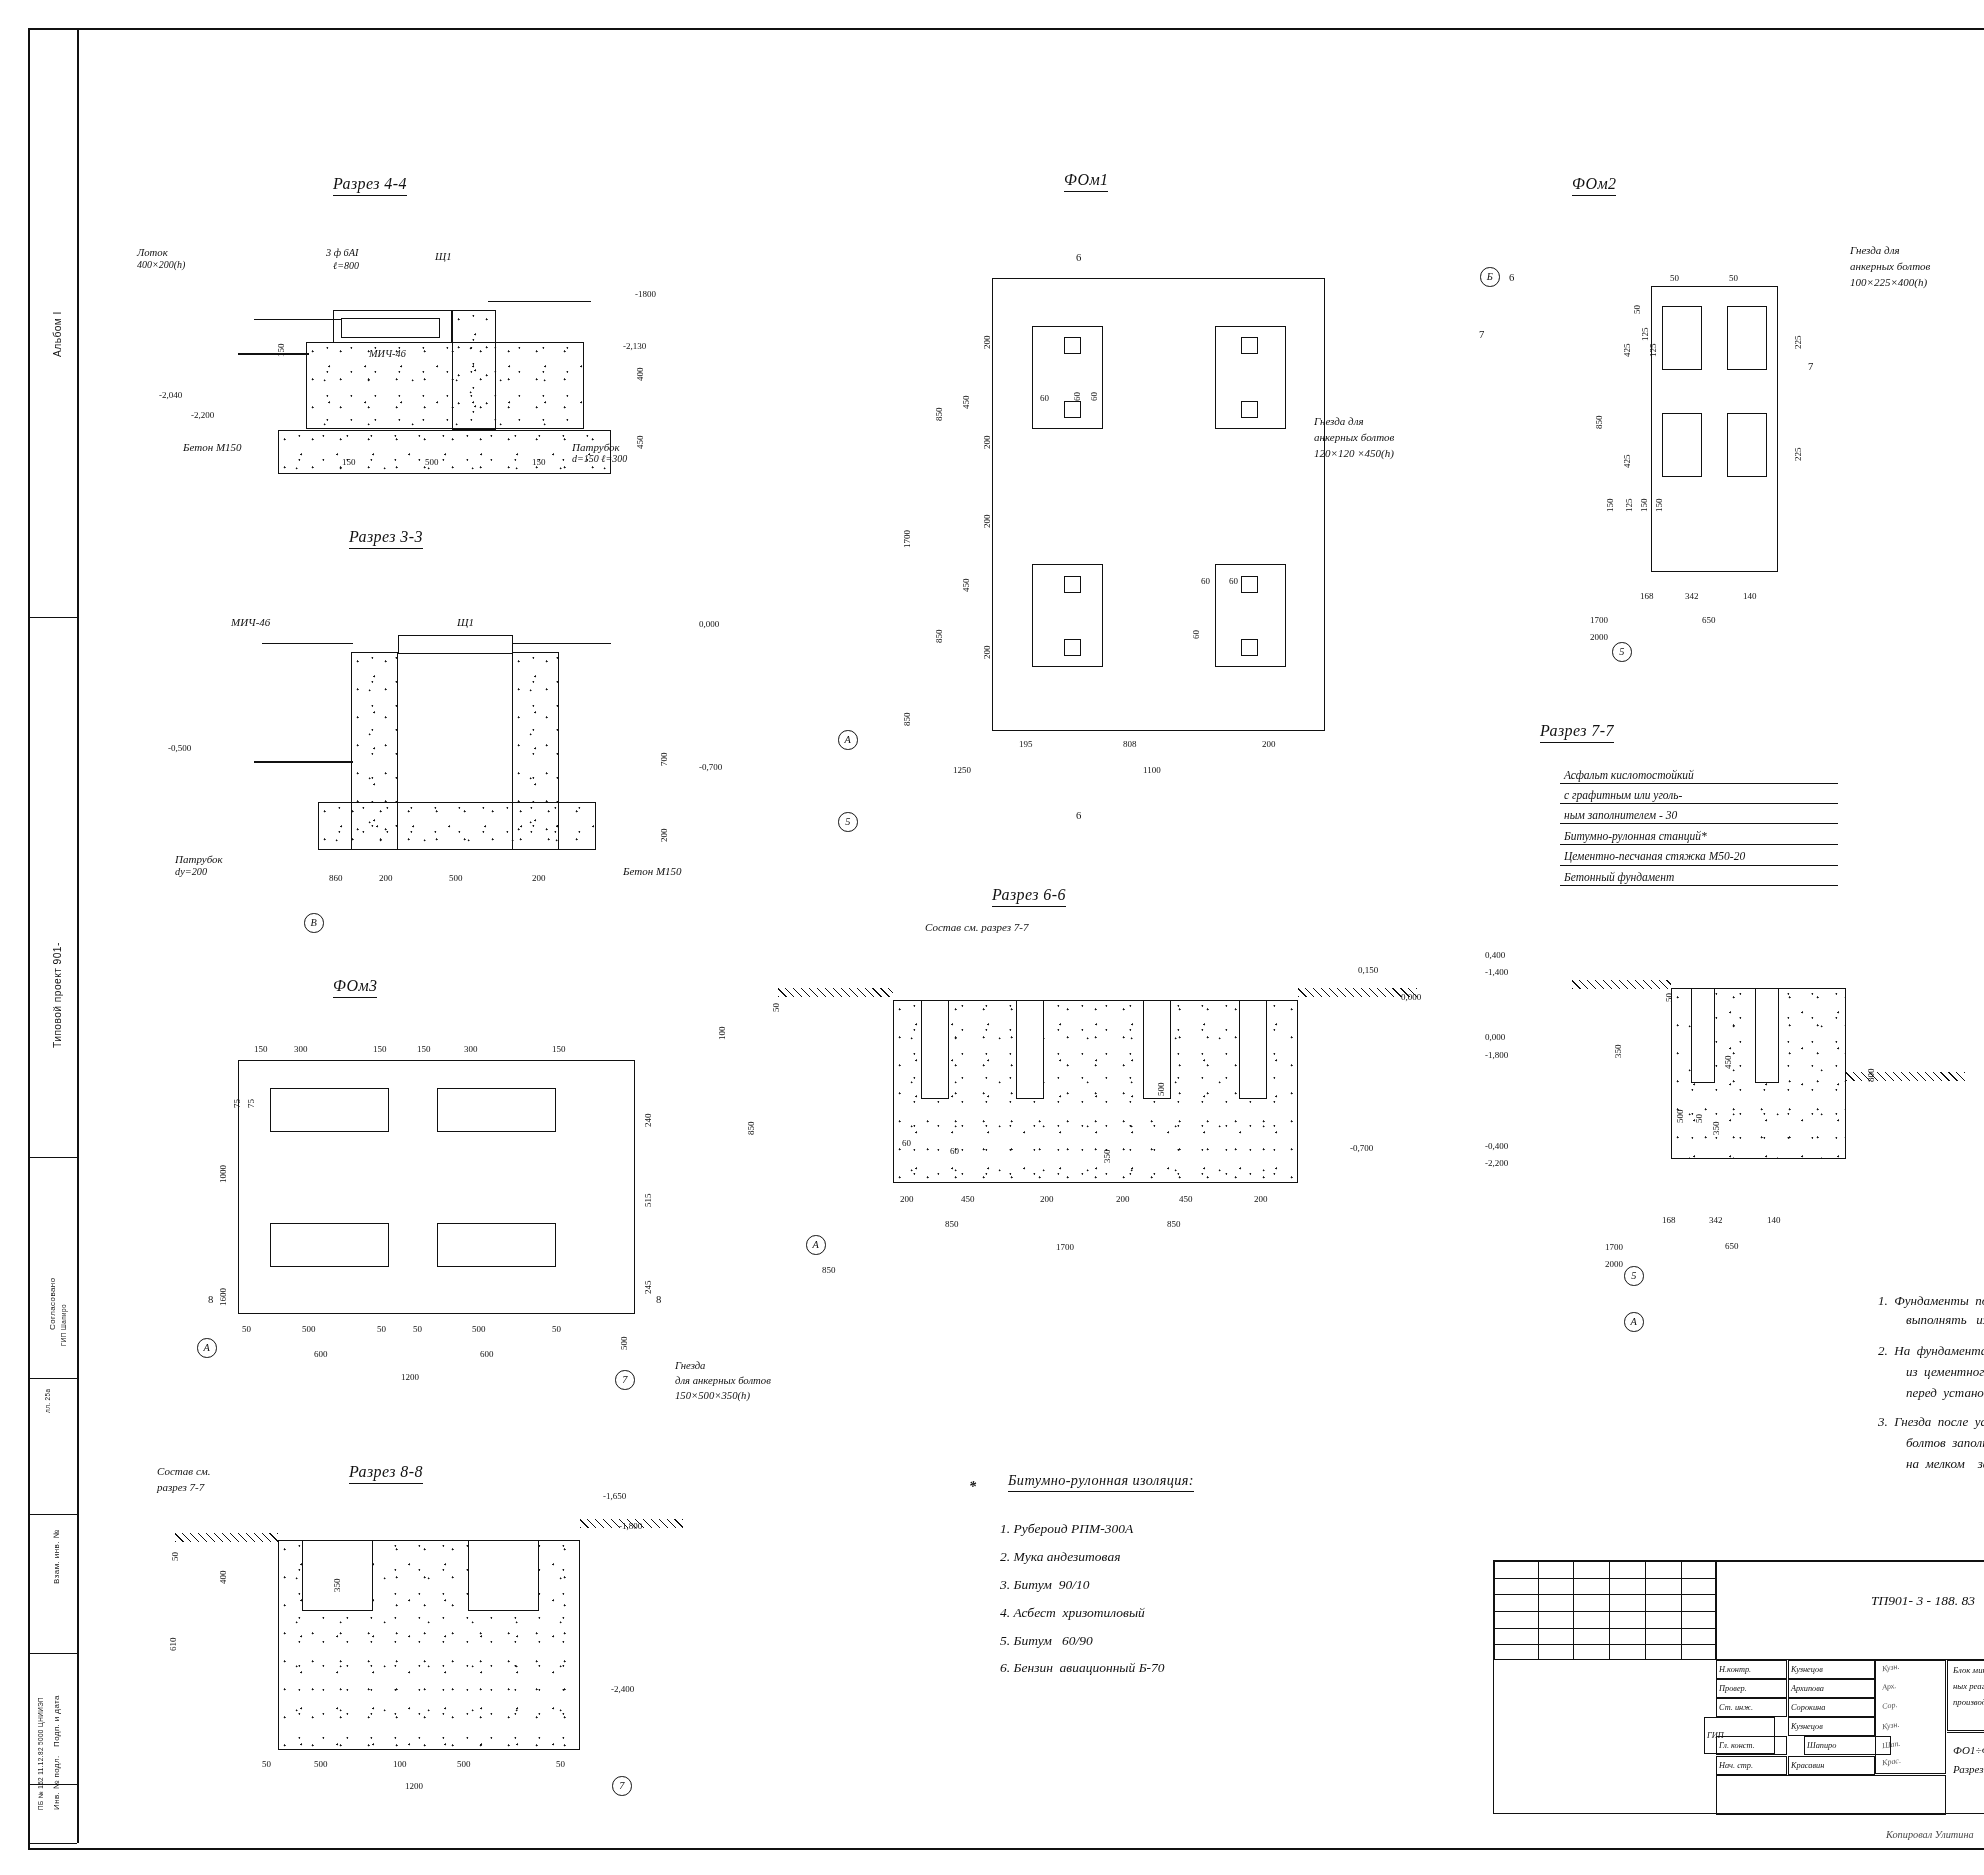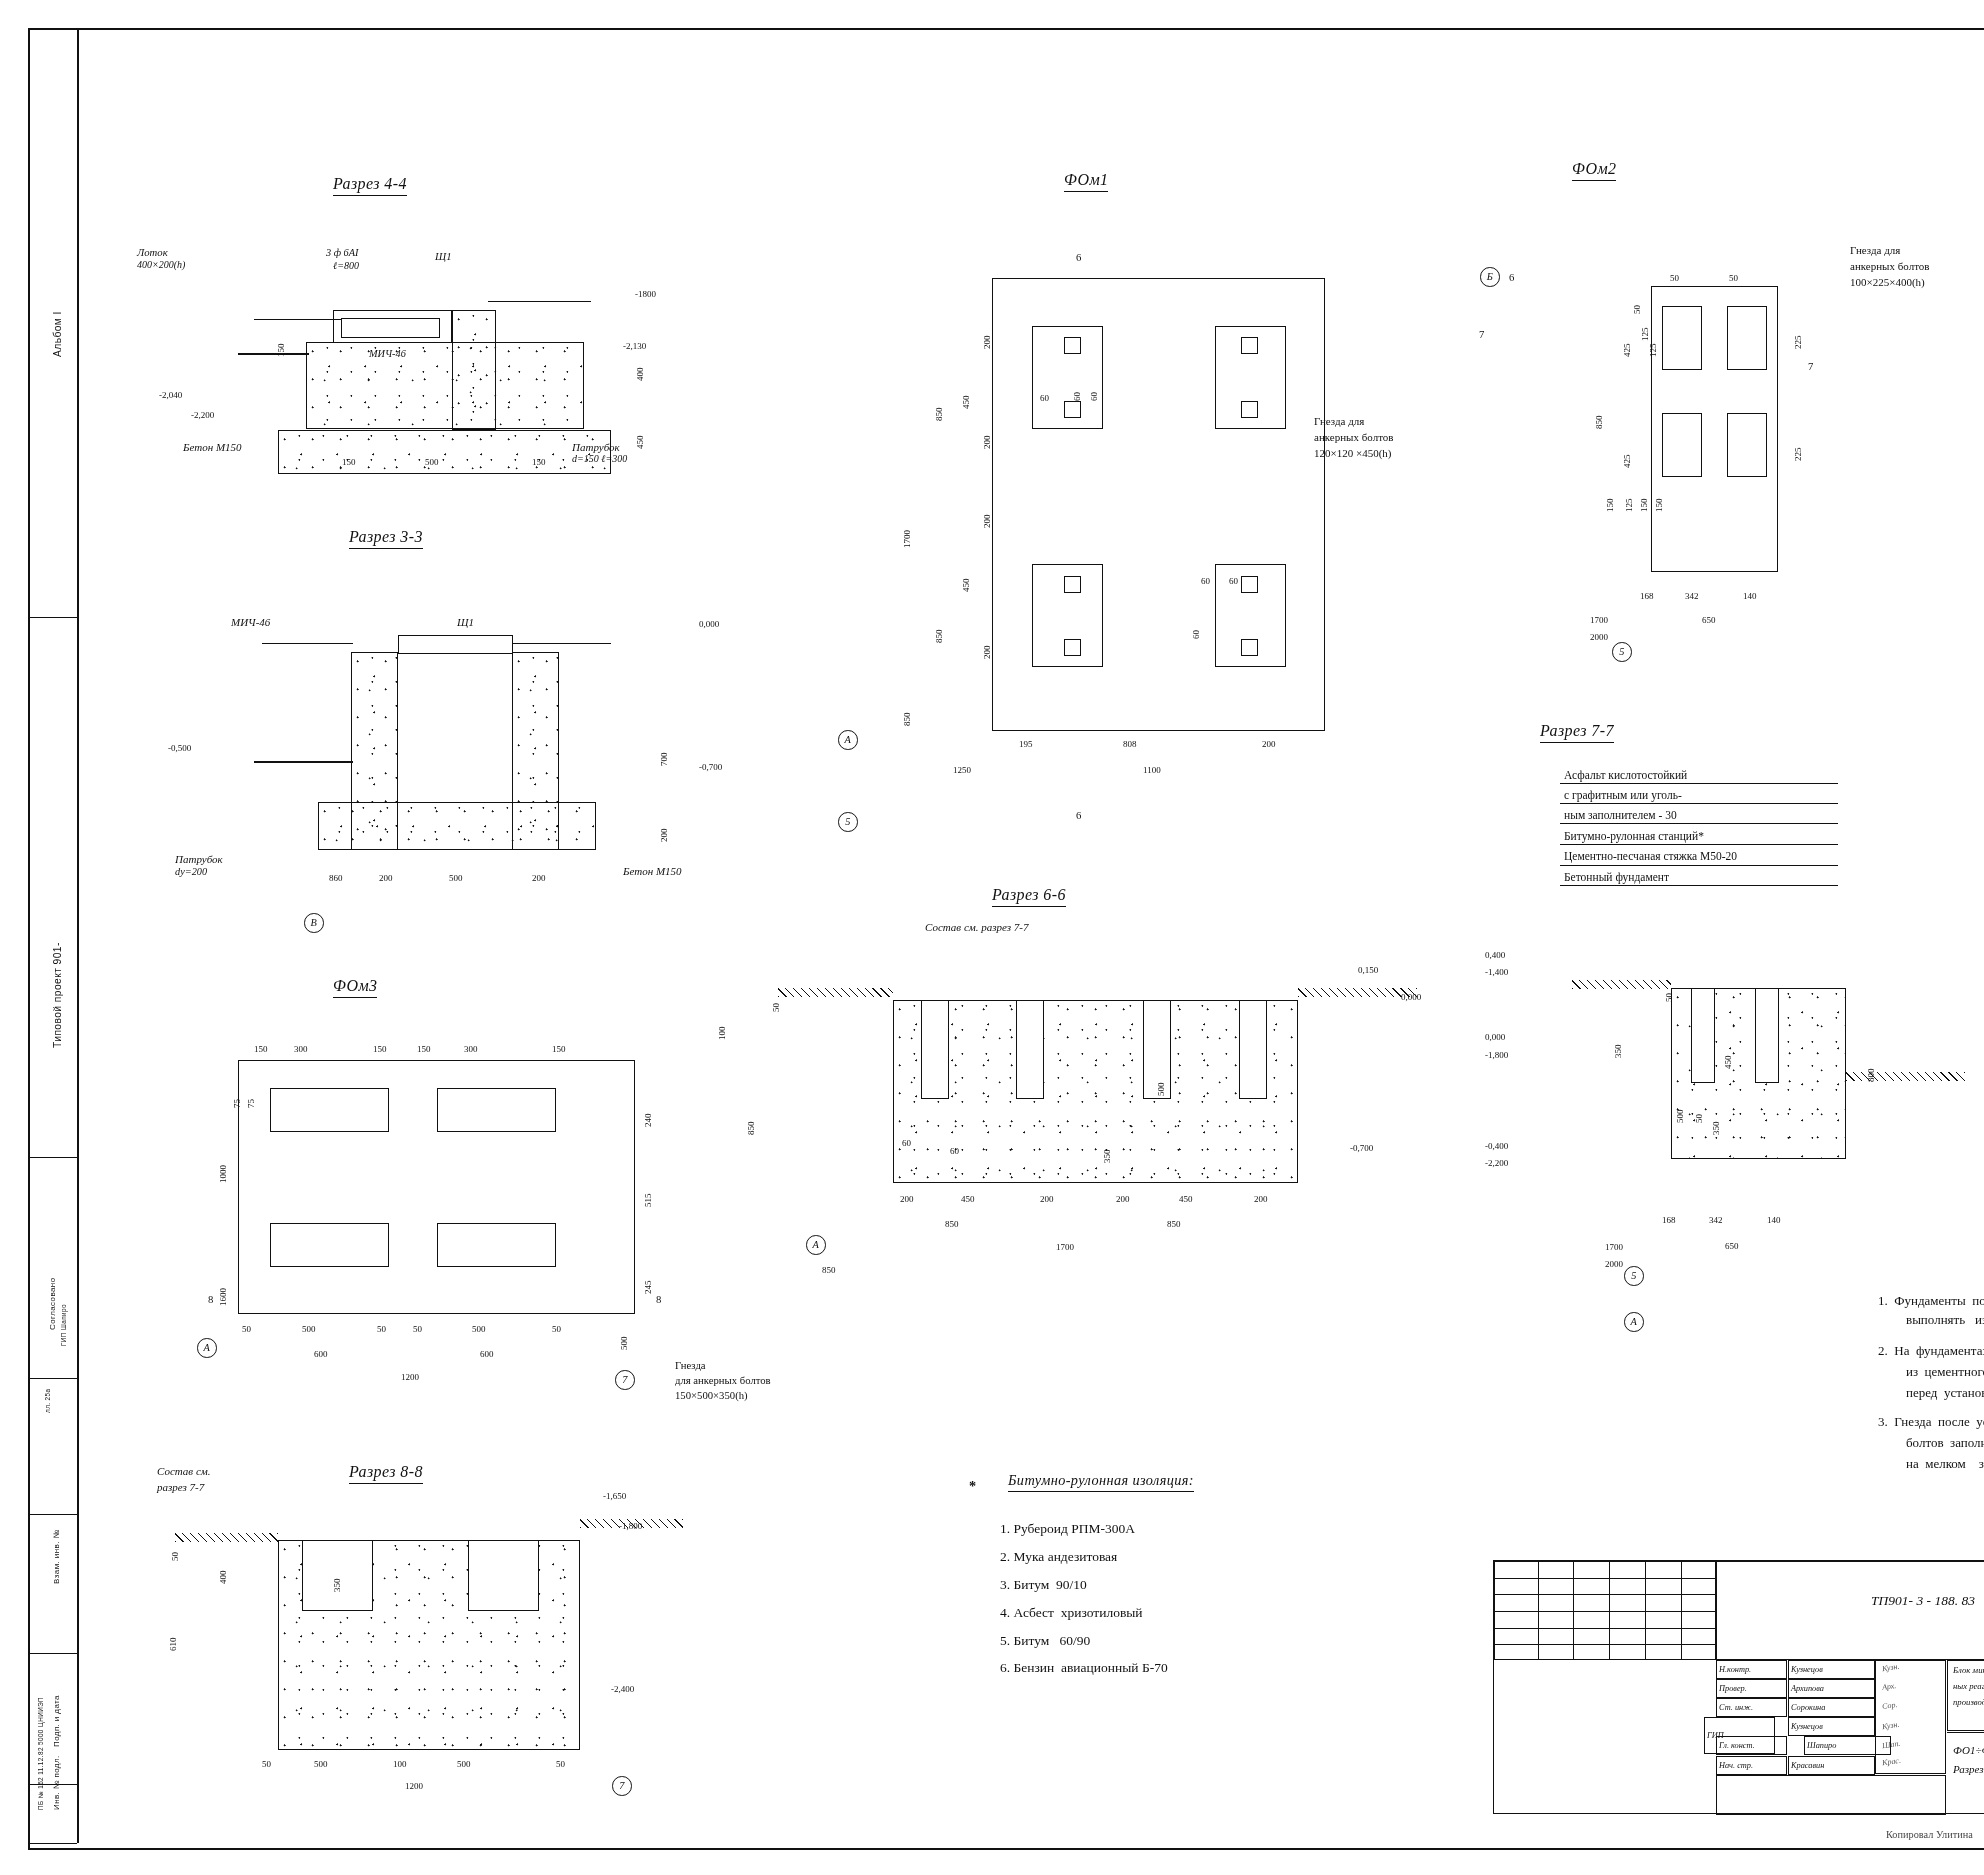--- a/index.html
+++ b/index.html
@@ -75,20 +75,21 @@
     font-size:9px;
   }
   .dim.v{
     transform-origin:0 0;
     transform:rotate(-90deg);
   }
   .note{
     position:absolute;
     white-space:pre;
     font-family:"Liberation Serif", serif;
+    font-style:italic;
     font-size:12px;
     line-height:18px;
   }
   .circmark{
     position:absolute;
     width:17.5px;height:17.5px;
     border:1.2px solid #111;
     border-radius:50%;
     font-family:"Liberation Serif", serif;
     font-style:italic;
@@ -350,21 +351,21 @@
 
   <div class="circmark" style="left:838px;top:730px;">А</div>
   <div class="circmark" style="left:838px;top:812px;">5</div>
   <div class="dim" style="left:1076px;top:251px;font-size:10.7px;">6</div>
   <div class="dim" style="left:1076px;top:809px;font-size:10.7px;">6</div>
 
   <div class="note" style="left:1314px;top:413px;font-size:11px;line-height:16px;">Гнезда для
 анкерных болтов
 120×120 ×450(h)</div>
 
-  <div class="title" style="left:1572px;top:160px;">ФОм2</div>
+  <div class="title" style="left:1572px;top:175px;">ФОм2</div>
 
   <div class="rect" style="left:1651px;top:286px;width:127px;height:286px;"></div>
   <div class="rect thin" style="left:1662px;top:306px;width:40px;height:64px;"></div>
   <div class="rect thin" style="left:1727px;top:306px;width:40px;height:64px;"></div>
   <div class="rect thin" style="left:1662px;top:413px;width:40px;height:64px;"></div>
   <div class="rect thin" style="left:1727px;top:413px;width:40px;height:64px;"></div>
 
   <div class="dim" style="left:1670px;top:273px;">50</div>
   <div class="dim" style="left:1729px;top:273px;">50</div>
   <div class="dim v" style="left:1622px;top:357px;">425</div>

